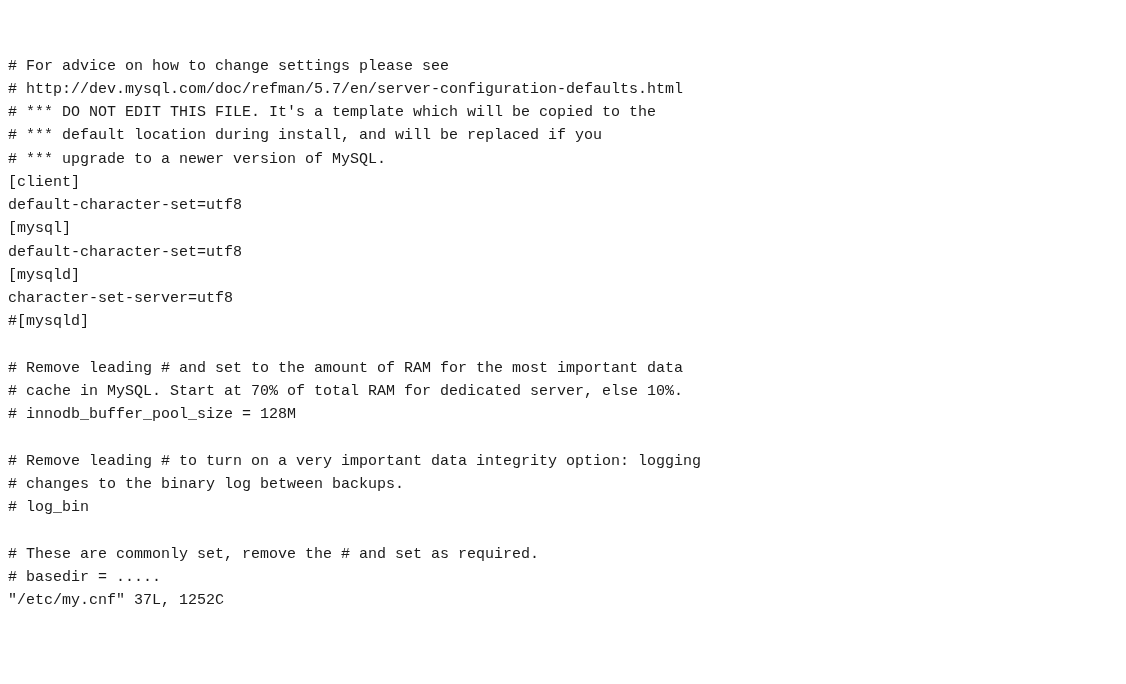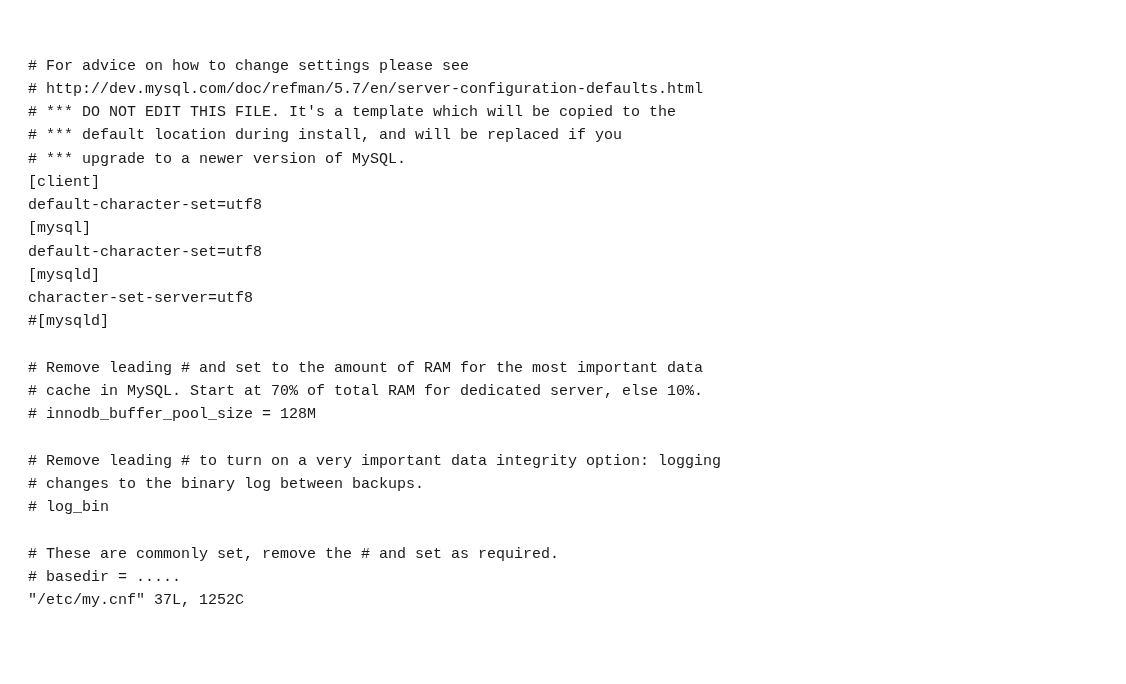--- a/index.html
+++ b/index.html
@@ -13,21 +13,21 @@
       font-family: 'Courier New', Courier, monospace;
       width: 1126px;
       height: 684px;
       overflow: hidden;
     }
 
     .editor-container {
       width: 1126px;
       height: 684px;
       background-color: #ffffff;
-      padding: 8px 28px;
+      padding: 8px 8px;
       overflow: hidden;
     }
 
     .code-content {
       font-family: 'Courier New', Courier, monospace;
       font-size: 15px;
       line-height: 1.55;
       color: #1a1a1a;
       white-space: pre;
     }

